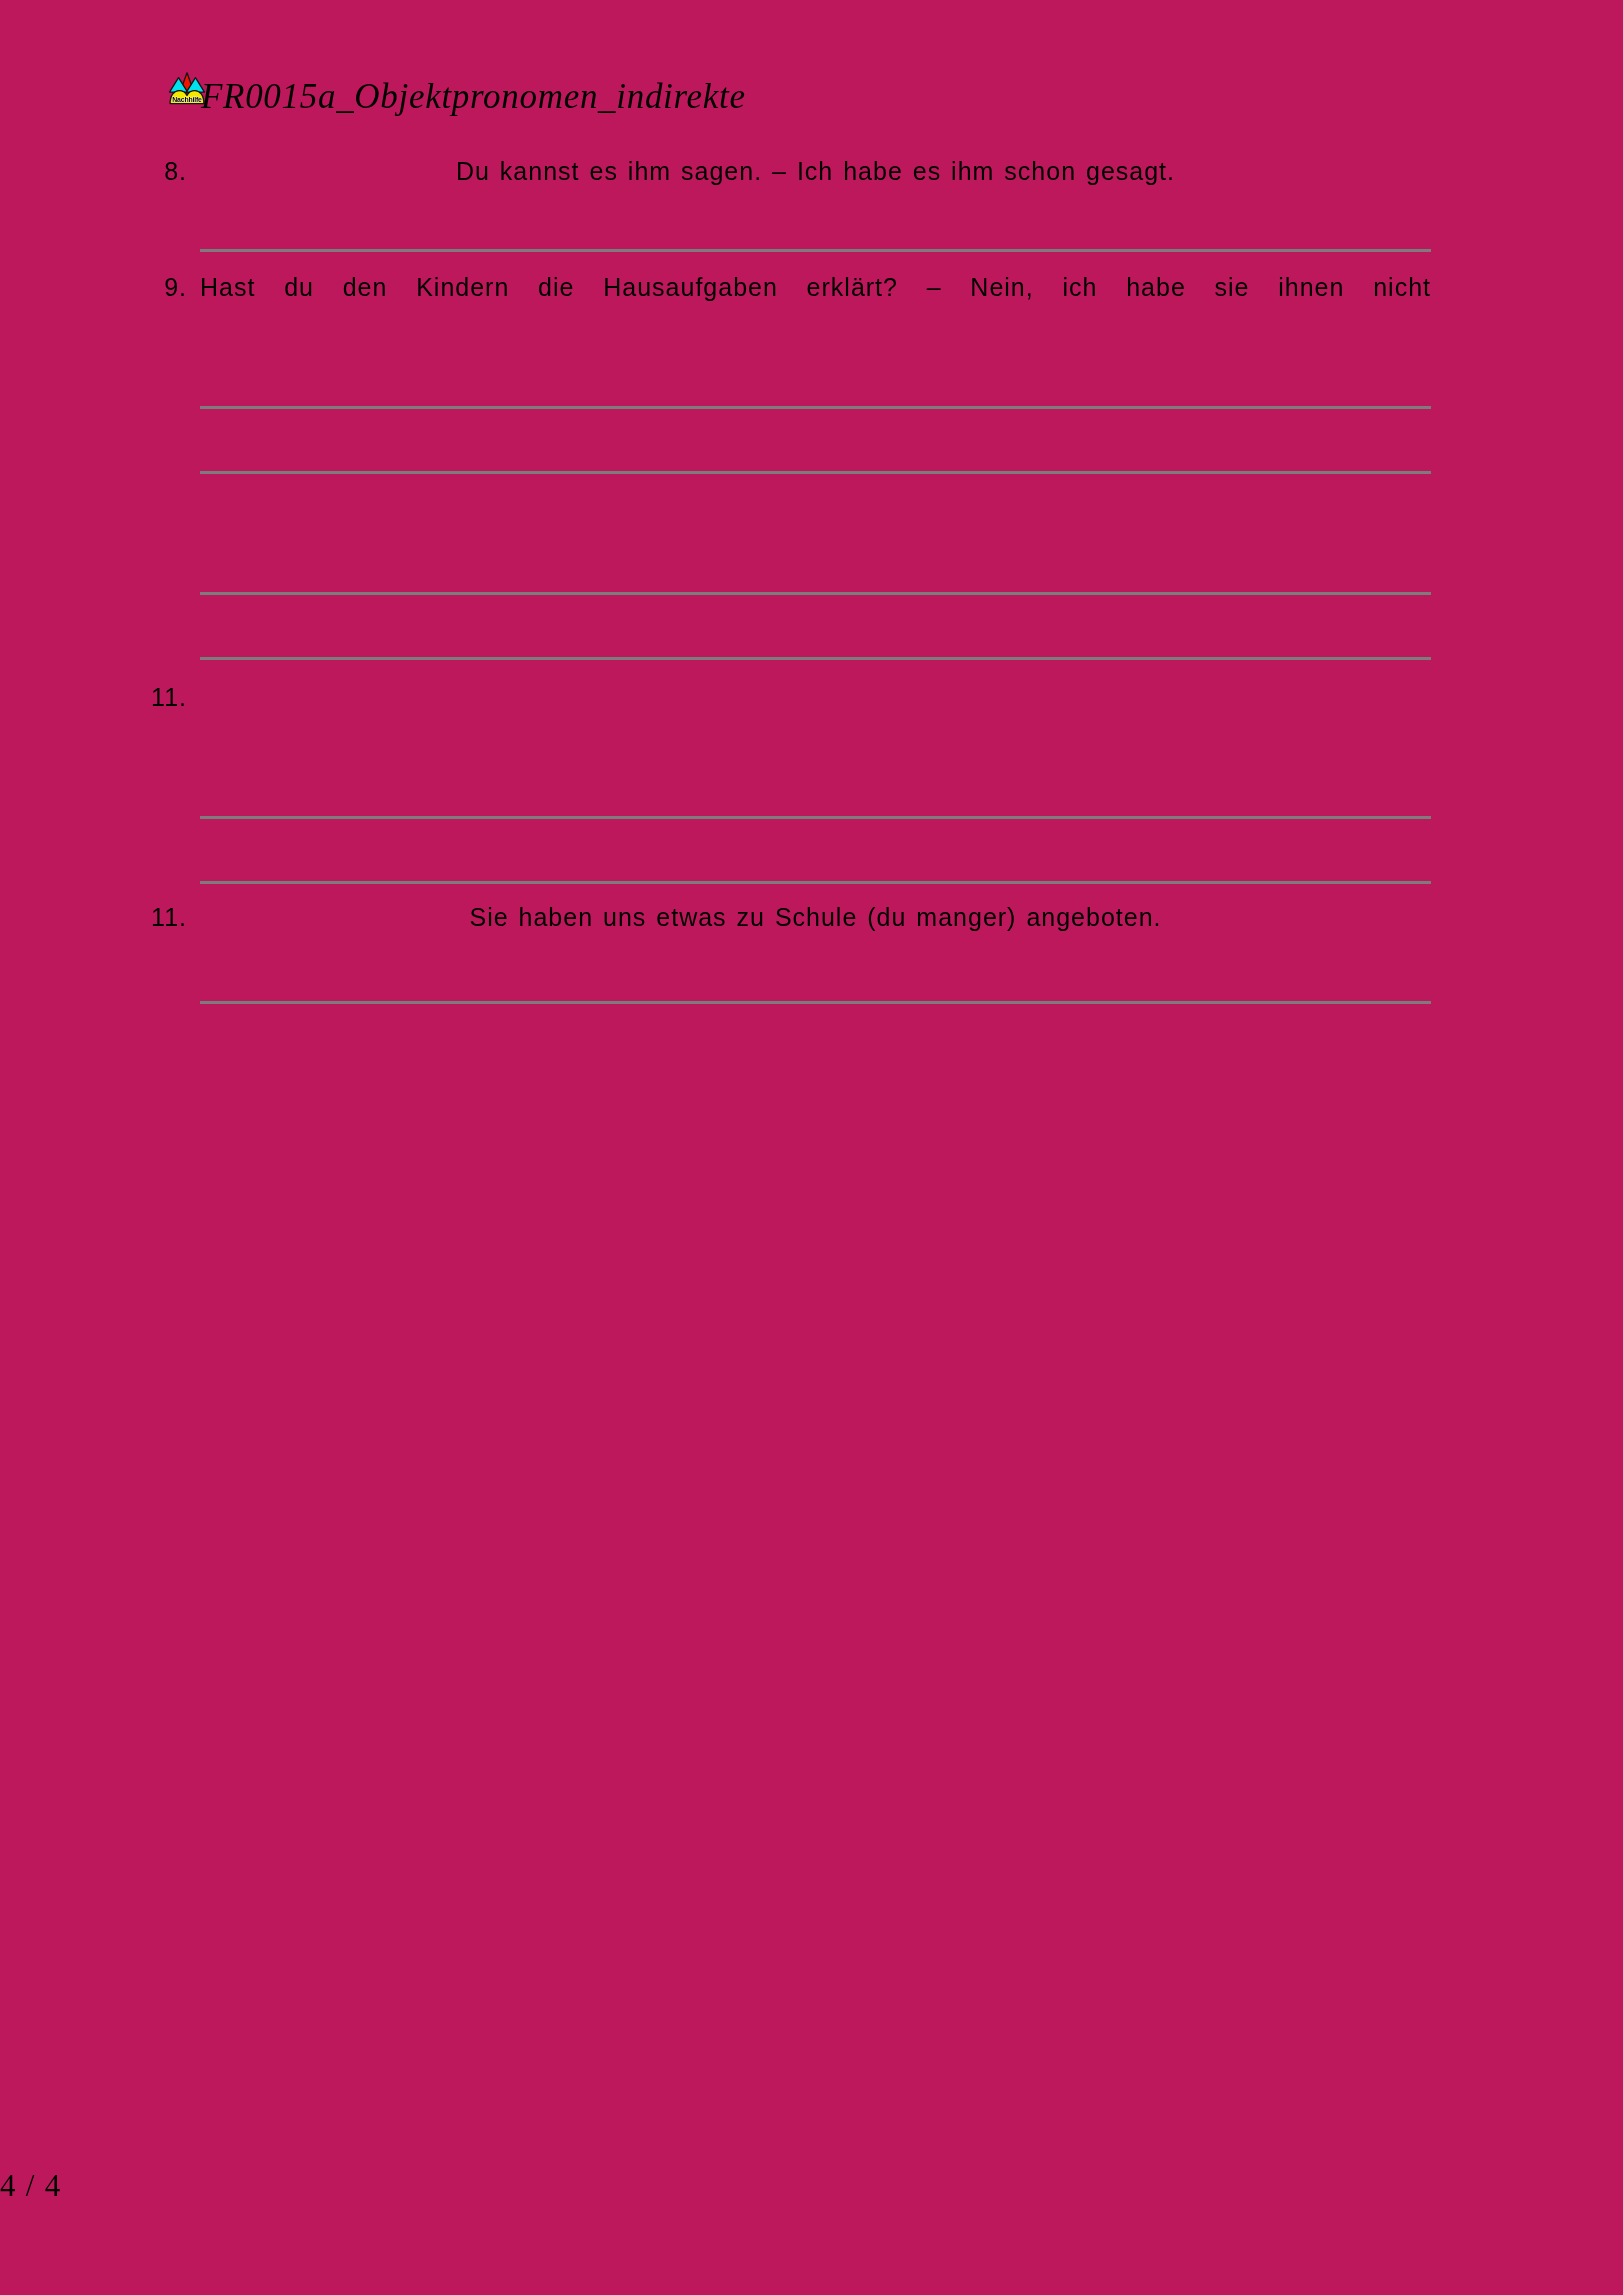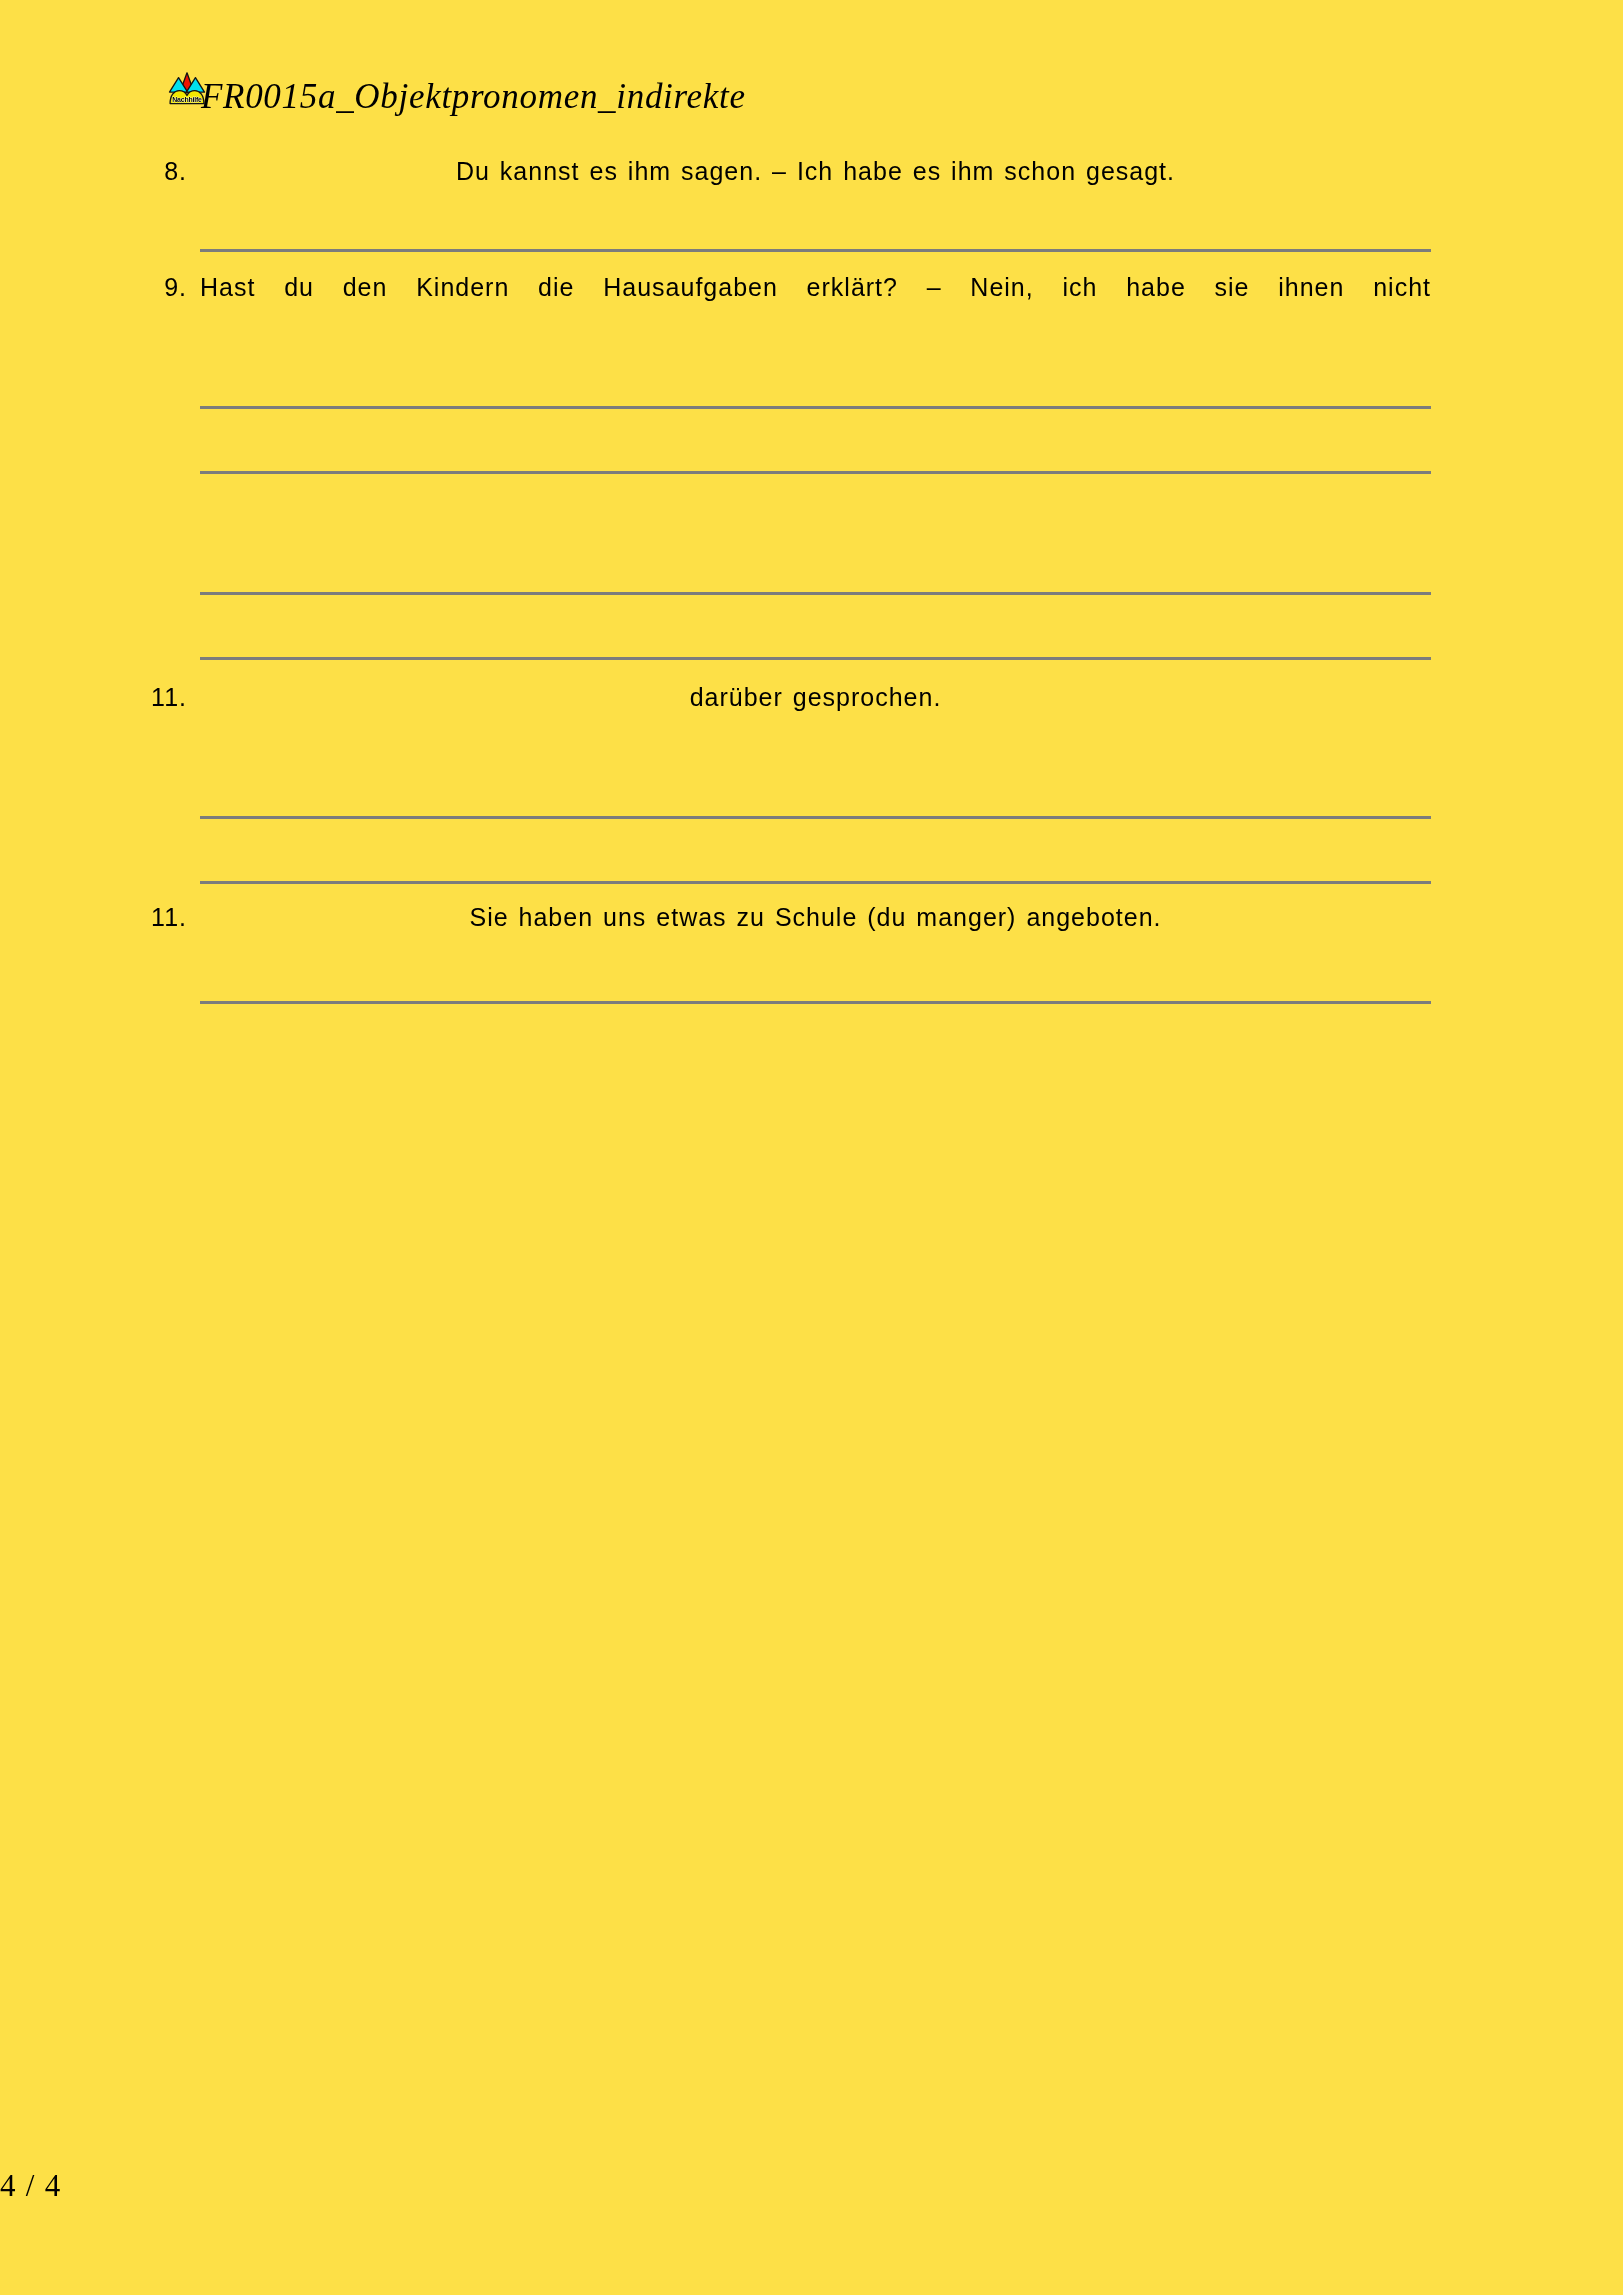--- a/index.html
+++ b/index.html
@@ -4,21 +4,21 @@
 <style>
   html, body {
     margin: 0;
     padding: 0;
     background: #ffffff;
   }
   .page {
     position: relative;
     width: 1623px;
     height: 2295px;
-    background: #fde047;
+    background: #be185d;
     font-family: "Liberation Sans", sans-serif;
     color: var(--text, #000);
     overflow: hidden;
   }
 
   
   .logo {
     position: absolute;
     left: 168px;
     top: 71px;
@@ -142,21 +142,20 @@
   </div>
   <div class="answer-line" style="top:406px"></div>
   <div class="answer-line" style="top:471px"></div>
 
   <div class="answer-line" style="top:592px"></div>
   <div class="answer-line" style="top:657px"></div>
 
   <div class="item" style="top:680px">
     <div class="num">11.</div>
     <div class="txt">
-      <div class="nline">darüber gesprochen.</div>
     </div>
   </div>
   <div class="answer-line" style="top:816px"></div>
   <div class="answer-line" style="top:881px"></div>
 
   <div class="item" style="top:900px">
     <div class="num">11.</div>
     <div class="txt">
       <div class="nline">Sie haben uns etwas zu Schule (du manger) angeboten.</div>
     </div>

